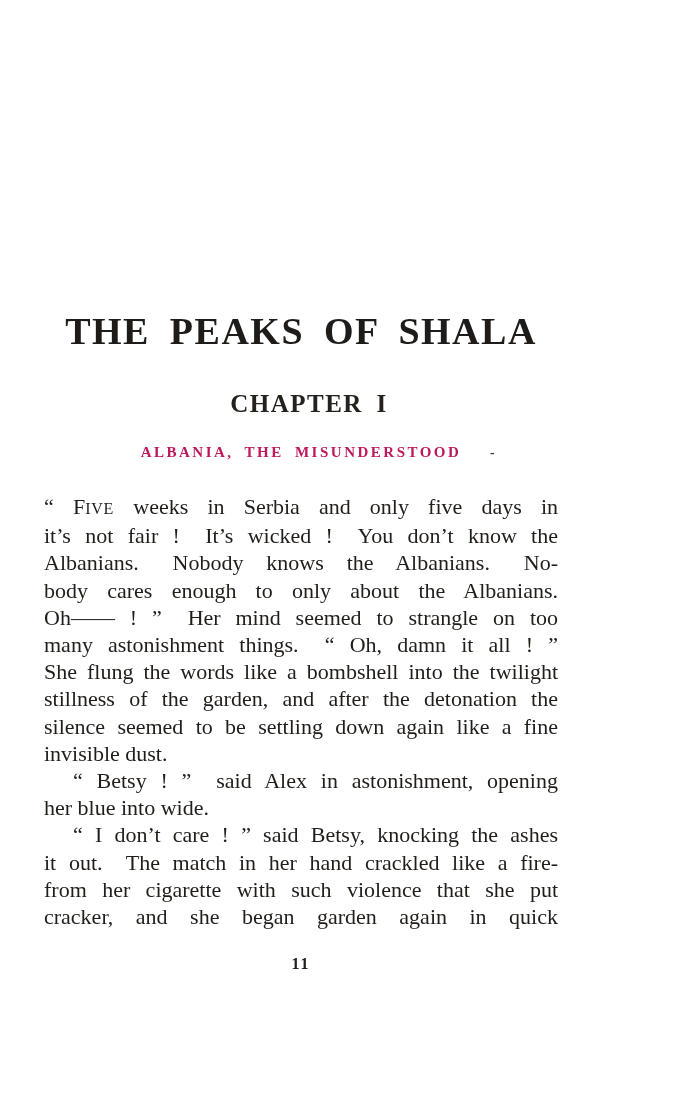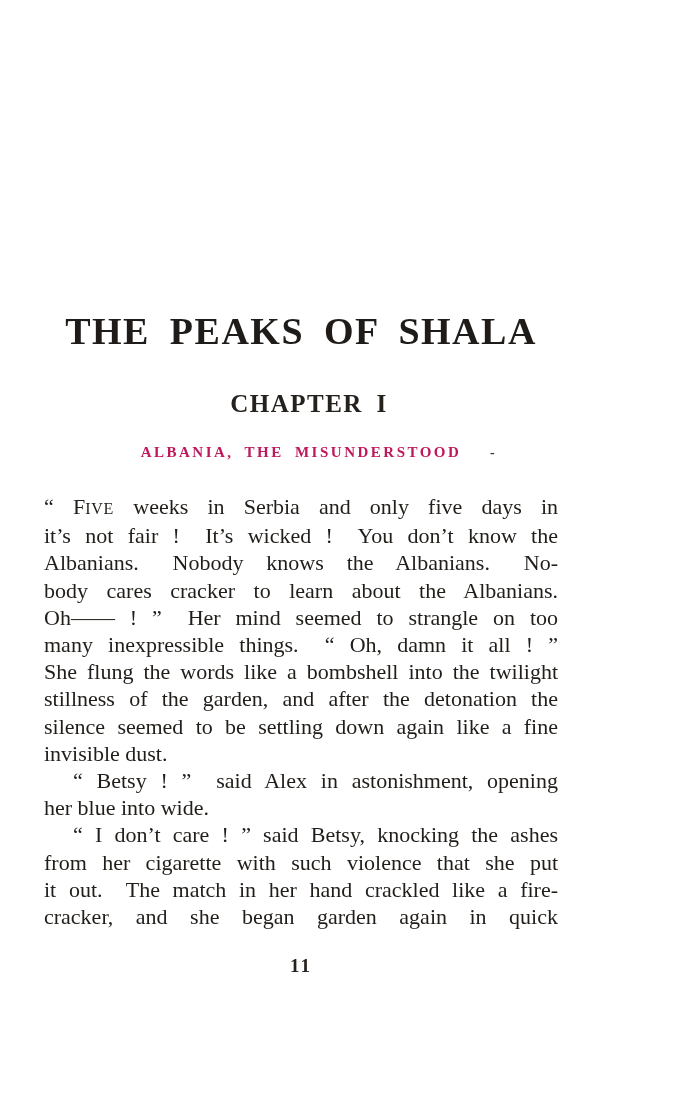--- a/index.html
+++ b/index.html
@@ -89,21 +89,21 @@
   .line.indent {
     text-indent: 29px;
   }
   .sc {
     font-size: 16px;
     letter-spacing: 0.8px;
   }
   .pageno {
     top: 955px;
     text-align: center;
-    font-size: 19px;
+    font-size: 16px;
     font-weight: 700;
     letter-spacing: 2px;
     color: #25211d;
   }
 </style>
 </head>
 <body>
 
 <div class="page">
 
@@ -113,30 +113,30 @@
 
   <div class="section-row column-abs">
     <h3 class="section">ALBANIA, THE MISUNDERSTOOD</h3>
     <span class="artifact">-</span>
   </div>
 
   <div class="body-text column-abs" id="body-lines">
       <div class="line just"><span>“ F</span><span class="sc">IVE</span><span> weeks in Serbia and only five days in</span></div>
       <div class="line just"><span>it’s not fair !  It’s wicked !  You don’t know the</span></div>
       <div class="line just"><span>Albanians.  Nobody knows the Albanians.  No-</span></div>
-      <div class="line just"><span>body cares cracker to learn about the Albanians.</span></div>
+      <div class="line just"><span>body cares enough to only about the Albanians.</span></div>
       <div class="line just"><span>Oh—— ! ”  Her mind seemed to strangle on too</span></div>
-      <div class="line just"><span>many inexpressible things.  “ Oh, damn it all ! ”</span></div>
+      <div class="line just"><span>many astonishment things.  “ Oh, damn it all ! ”</span></div>
       <div class="line just"><span>She flung the words like a bombshell into the twilight</span></div>
       <div class="line just"><span>stillness of the garden, and after the detonation the</span></div>
       <div class="line just"><span>silence seemed to be settling down again like a fine</span></div>
       <div class="line"><span>invisible dust.</span></div>
       <div class="line just indent"><span>“ Betsy ! ”  said Alex in astonishment, opening</span></div>
       <div class="line"><span>her blue into wide.</span></div>
       <div class="line just indent"><span>“ I don’t care ! ” said Betsy, knocking the ashes</span></div>
+      <div class="line just"><span>it out.  The match in her hand crackled like a fire-</span></div>
       <div class="line just"><span>from her cigarette with such violence that she put</span></div>
-      <div class="line just"><span>it out.  The match in her hand crackled like a fire-</span></div>
       <div class="line just"><span>cracker, and she began garden again in quick</span></div>
     </div>
 
   <div class="pageno column-abs">11</div>
 
 </div>
 
 </body></html>

